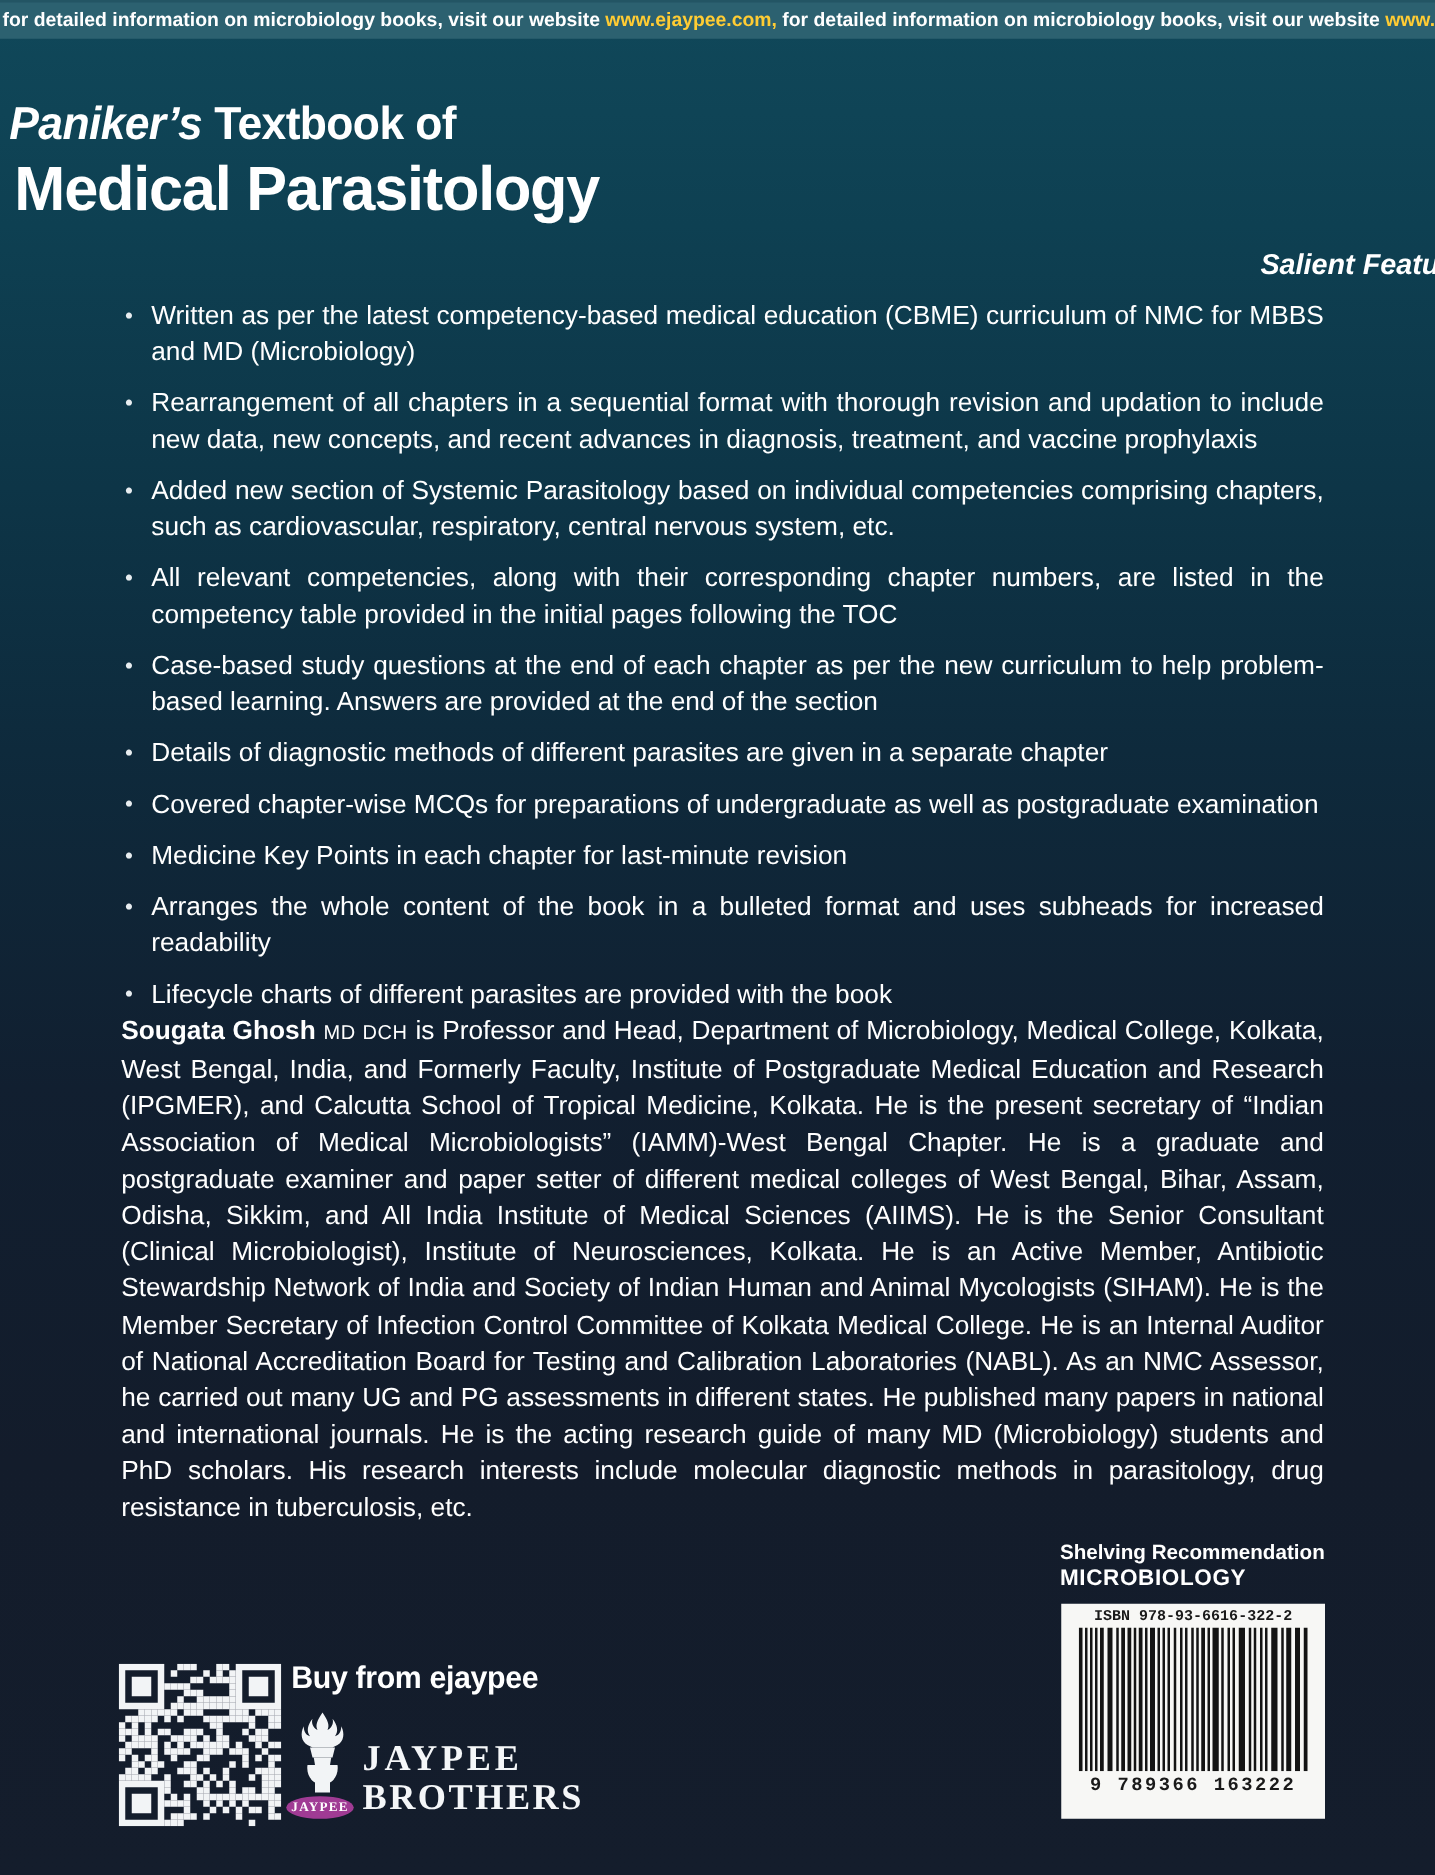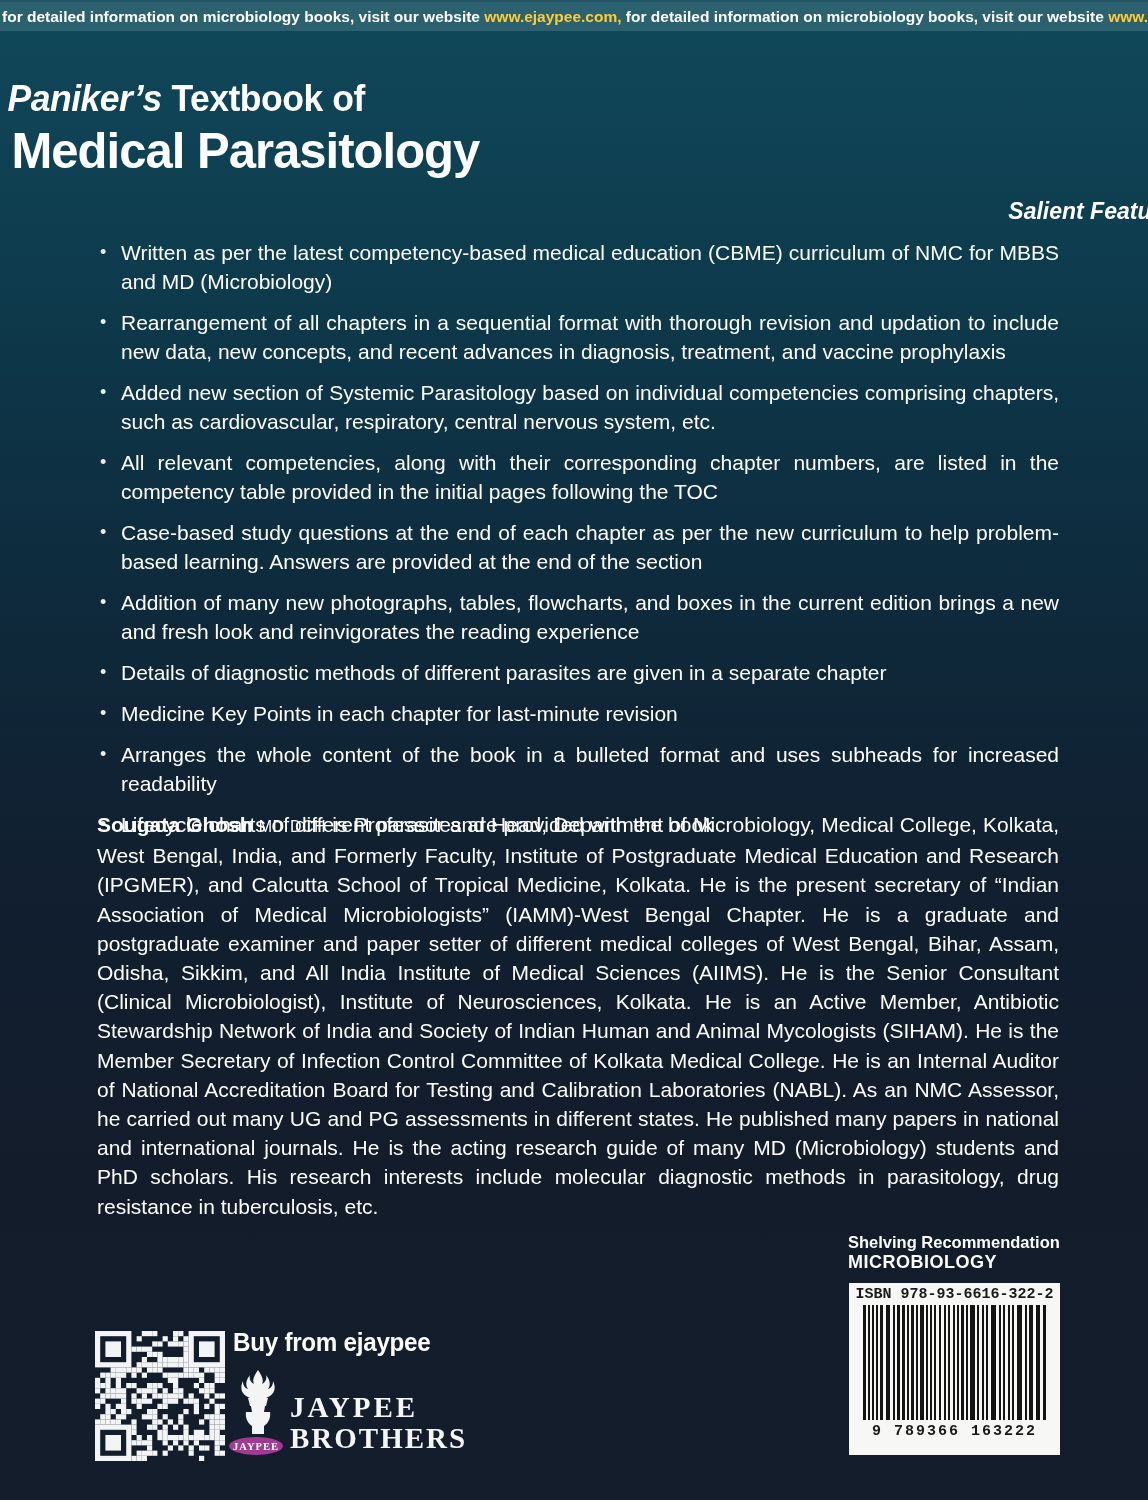--- a/index.html
+++ b/index.html
@@ -91,21 +91,21 @@
   .shelving .lbl { font-size:16.5px; font-weight:600; line-height:19px; display:block;text-align:right; }
   .shelving .cat { font-size:18px; font-weight:800; letter-spacing:0.5px; line-height:20px; display:block; }
   .barcode-box {
     position:absolute; left:849px; top:1283px; width:211px; height:172px;
     background:#f7f7f5; color:#111;
     display:flex; flex-direction:column; align-items:center;
     padding:3px 8px 4px 8px;
   }
   .isbn-text {
     font-family:"Liberation Mono", monospace;
-    font-size:15px; font-weight:700; letter-spacing:0px;
+    font-size:12px; font-weight:700; letter-spacing:0px;
     white-space:nowrap; color:#1a1a1a;
   }
   .bars { width:183px; height:115px; margin-top:2px; display:flex; align-items:stretch; overflow:hidden; }
   .bars .b { height:100%; flex:0 0 auto; }
   .bars .bar { background:#141414; }
   .bars .gap { background:transparent; }
   .barcode-digits {
     font-family:"Liberation Mono", monospace;
     font-size:15px; font-weight:700; letter-spacing:2px;
     margin-top:3px; color:#1a1a1a; white-space:nowrap;
@@ -126,22 +126,22 @@
   </div>
 
   <div class="salient">Salient Features</div>
 
   <ul class="features">
     <li>Written as per the latest competency-based medical education (CBME) curriculum of NMC for MBBS and MD (Microbiology)</li>
     <li>Rearrangement of all chapters in a sequential format with thorough revision and updation to include new data, new concepts, and recent advances in diagnosis, treatment, and vaccine prophylaxis</li>
     <li>Added new section of Systemic Parasitology based on individual competencies comprising chapters, such as cardiovascular, respiratory, central nervous system, etc.</li>
     <li>All relevant competencies, along with their corresponding chapter numbers, are listed in the competency table provided in the initial pages following the TOC</li>
     <li>Case-based study questions at the end of each chapter as per the new curriculum to help problem-based learning. Answers are provided at the end of the section</li>
-    <li>Addition of many new photographs, tables, flowcharts, and boxes in the current edition brings a new and fresh look and reinvigorates the reading experience</li>
     <li>Details of diagnostic methods of different parasites are given in a separate chapter</li>
+    <li>Covered chapter-wise MCQs for preparations of undergraduate as well as postgraduate examination</li>
     <li>Medicine Key Points in each chapter for last-minute revision</li>
     <li>Arranges the whole content of the book in a bulleted format and uses subheads for increased readability</li>
     <li>Lifecycle charts of different parasites are provided with the book</li>
   </ul>
 
   <p class="bio"><span class="name">Sougata Ghosh</span>&nbsp;<span class="degrees">MD DCH</span>&nbsp;<span>is Professor and Head, Department of Microbiology, Medical College, Kolkata, West Bengal, India, and Formerly Faculty, Institute of Postgraduate Medical Education and Research (IPGMER), and Calcutta School of Tropical Medicine, Kolkata. He is the present secretary of “Indian Association of Medical Microbiologists” (IAMM)-West Bengal Chapter. He is a graduate and postgraduate examiner and paper setter of different medical colleges of West Bengal, Bihar, Assam, Odisha, Sikkim, and All India Institute of Medical Sciences (AIIMS). He is the Senior Consultant (Clinical Microbiologist), Institute of Neurosciences, Kolkata. He is an Active Member, Antibiotic Stewardship Network of India and Society of Indian Human and Animal Mycologists (SIHAM). He is the Member Secretary of Infection Control Committee of Kolkata Medical College. He is an Internal Auditor of National Accreditation Board for Testing and Calibration Laboratories (NABL). As an NMC Assessor, he carried out many UG and PG assessments in different states. He published many papers in national and international journals. He is the acting research guide of many MD (Microbiology) students and PhD scholars. His research interests include molecular diagnostic methods in parasitology, drug resistance in tuberculosis, etc.</span></p>
 
   <svg class="qr" id="qr-svg" viewBox="0 0 125 125">
       <rect x="45" y="0" width="5" height="5" fill="#f2f4f6"></rect>
       <rect x="50" y="0" width="5" height="5" fill="#f2f4f6"></rect>

